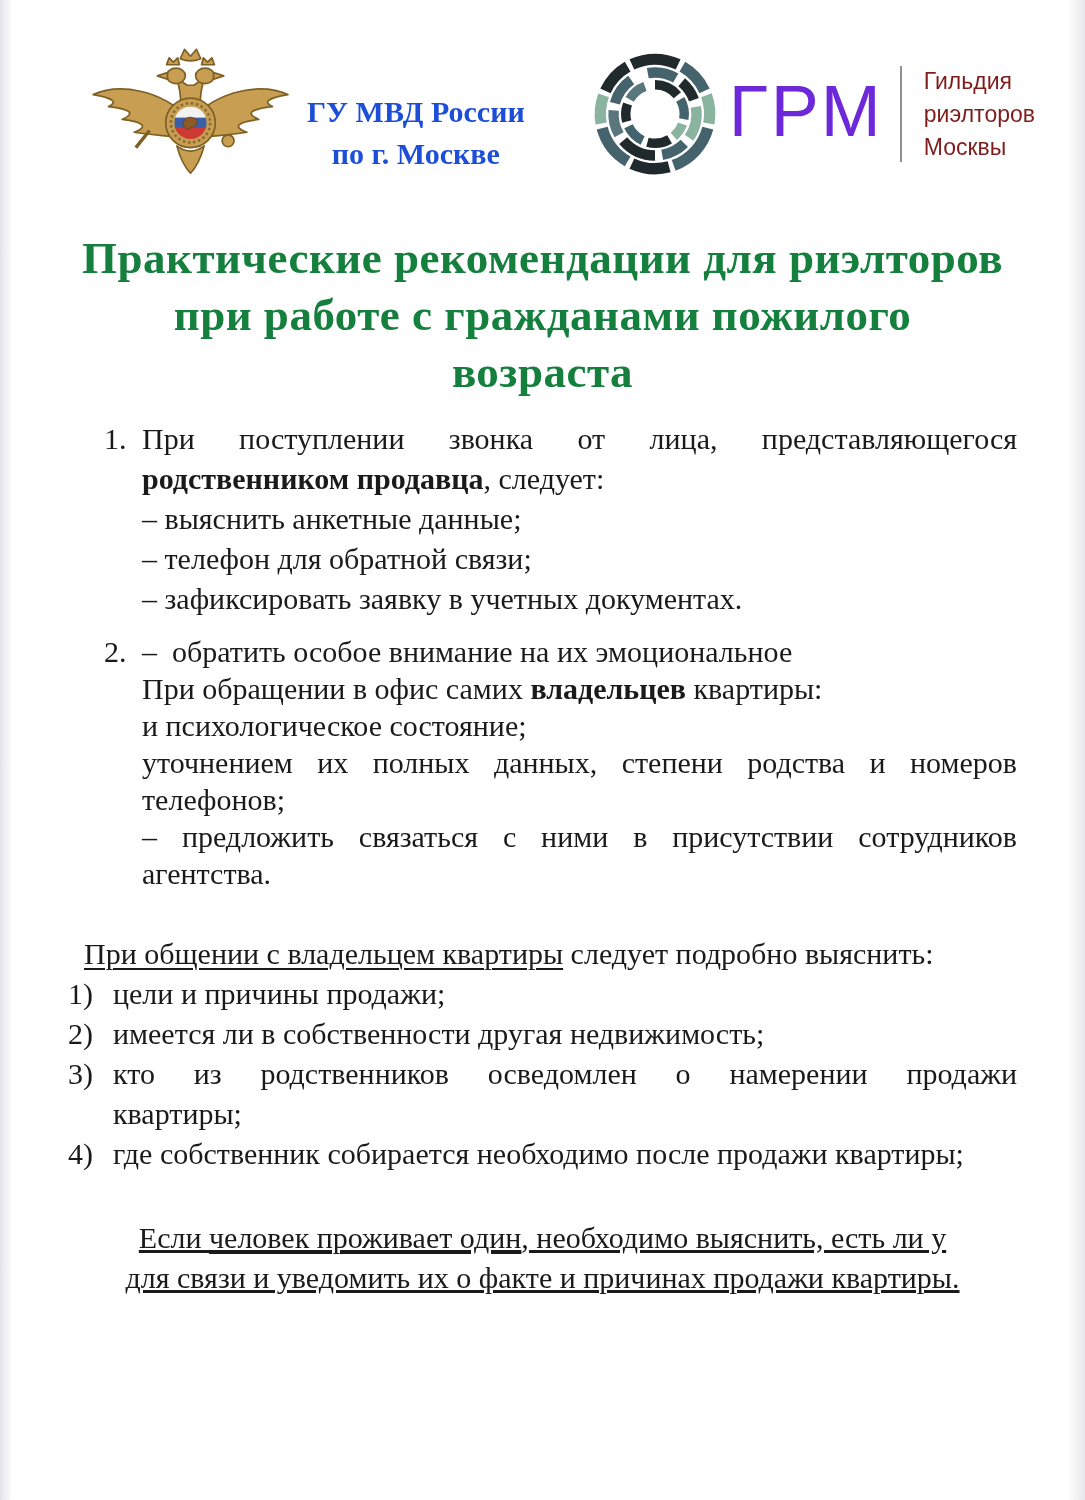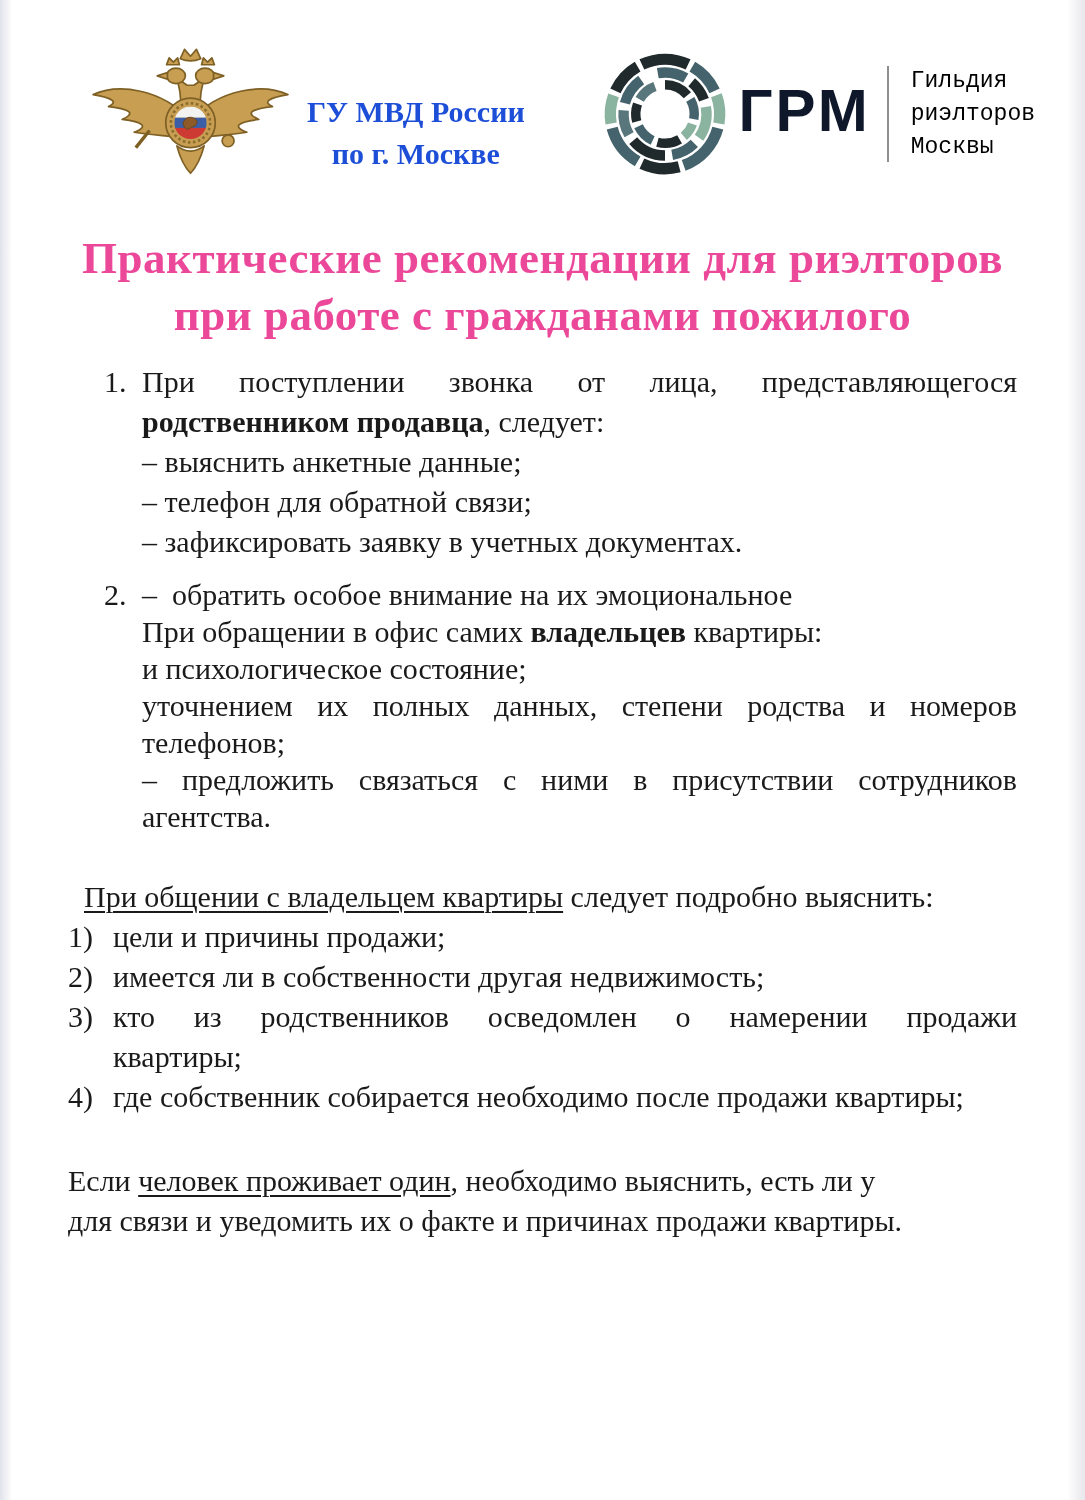--- a/index.html
+++ b/index.html
@@ -17,33 +17,33 @@
 
   
   .hdr{display:flex;justify-content:space-between;align-items:flex-start;padding:30px 50px 0 88px;}
   .mvd{display:flex;align-items:center;}
   .eagle{width:205px;height:172px;flex:none;}
   .mvd-text{font-weight:bold;font-size:30px;line-height:42px;text-align:center;margin:34px 0 0 14px;color:#1d4ed8;}
   .grm{display:flex;align-items:center;margin-top:18px;}
   .ring{width:132px;height:132px;flex:none;}
   .grm-abbr{
     font-family:"Liberation Sans","DejaVu Sans",sans-serif;
-    font-weight:bold;font-size:60px;line-height:1;
-    color:#0f172a;letter-spacing:3px;margin:0 0 6px 8px;
+    font-weight:normal;font-size:72px;line-height:1;
+    color:#6d28d9;letter-spacing:3px;margin:0 0 6px 8px;
   }
   .grm-divider{width:2px;height:96px;background:#8f8f8f;margin:0 22px 0 16px;}
   .grm-caption{
-    font-family:Liberation Mono, monospace;
-    font-size:23px;line-height:33px;color:#000000;
+    font-family:Liberation Sans, sans-serif;
+    font-size:23px;line-height:33px;color:#7f1d1d;
   }
 
   
   .title{
     margin:28px 40px 0;text-align:center;
-    color:#ec4899;font-size:45px;line-height:57px;font-weight:bold;
+    color:#15803d;font-size:45px;line-height:57px;font-weight:bold;
     letter-spacing:0.5px;
   }
   .title span{display:block;}
 
   
   .doc{margin:18px 68px 0;font-size:30px;}
   .line{display:block;}
   .stretch{text-align:justify;text-align-last:justify;}
   .underl{text-decoration:underline;text-decoration-thickness:2px;text-underline-offset:4px;}
 
@@ -51,21 +51,21 @@
   .rec.tight{margin-top:14px;line-height:37px;}
   .rec-num{width:38px;flex:none;}
   .rec-body{flex:1;min-width:0;}
 
   .s2{margin-top:42px;line-height:40px;}
   .s2-heading{margin:0 0 0 16px;padding:0;}
   .s2-item{display:flex;}
   .s2-num{width:45px;flex:none;}
   .s2-body{flex:1;min-width:0;}
 
-  .closing{margin:44px 0 0;line-height:40px;}
+  .closing{margin:44px 0 0;text-align:center;line-height:40px;text-decoration:underline;}
 </style>
 </head>
 <body>
 
 <div class="page">
   <div class="edge left"></div>
   <div class="edge right"></div>
 
   <header class="hdr">
     <div class="mvd">
@@ -140,20 +140,21 @@
         <div>Гильдия</div>
         <div>риэлторов</div>
         <div>Москвы</div>
       </div>
     </div>
   </header>
 
   <h1 class="title">
     <span>Практические рекомендации для риэлторов</span>
     <span>при работе с гражданами пожилого</span>
+    <span>возраста</span>
   </h1>
 
   <main class="doc">
 
     <div class="rec">
       <span class="rec-num">1.</span>
       <div class="rec-body">
         <span class="line stretch">При поступлении звонка от лица, представляющегося</span>
         <span class="line"><b>родственником продавца</b><span>, следует:</span></span>
         <span class="line">– выяснить анкетные данные;</span>

